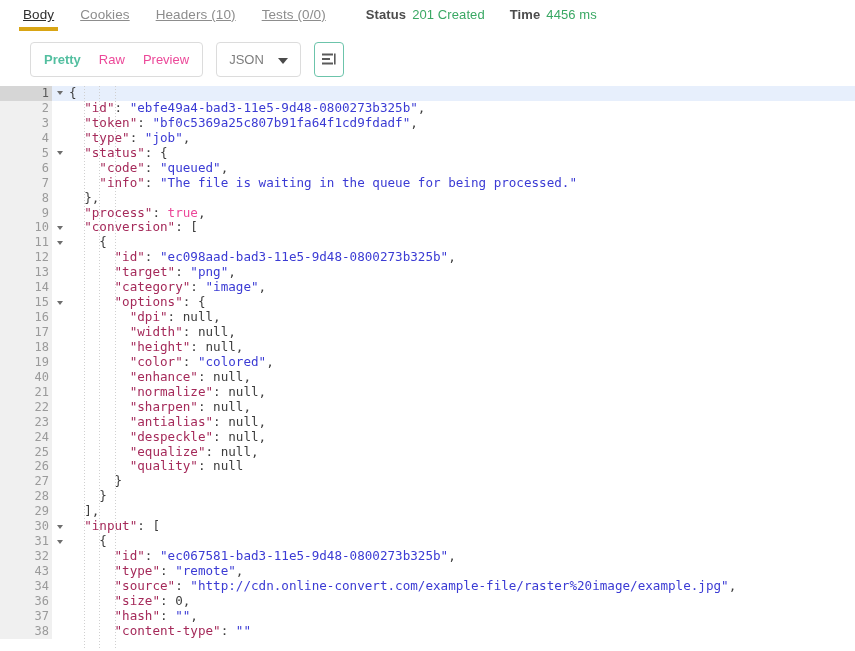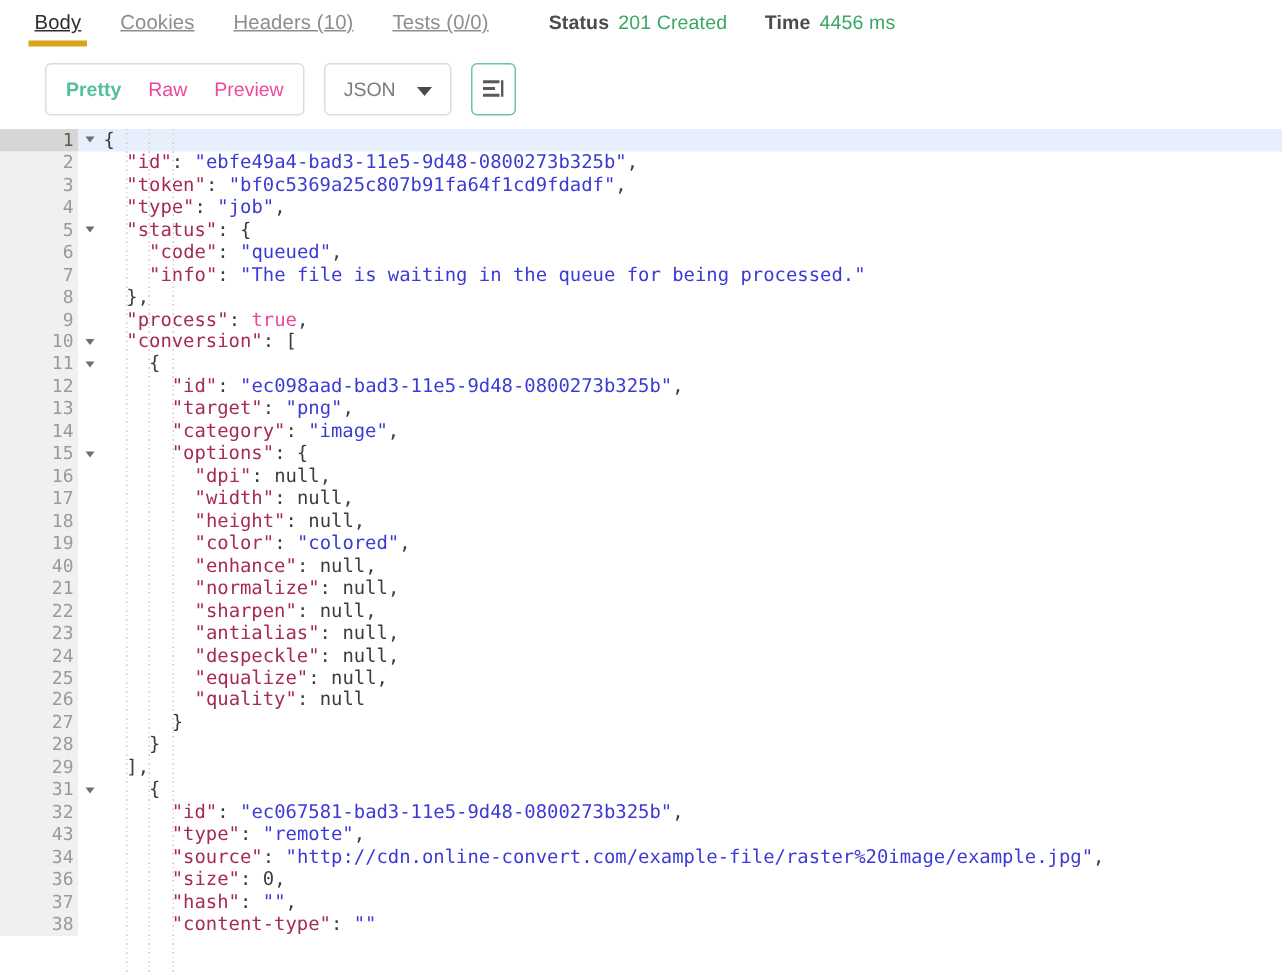--- a/index.html
+++ b/index.html
@@ -267,20 +267,21 @@
       <div class="row"><div class="gutter">40</div><div class="code"><span>        </span><span class="k">"enhance"</span><span class="p">: </span><span class="n">null</span><span class="p">,</span></div></div>
       <div class="row"><div class="gutter">21</div><div class="code"><span>        </span><span class="k">"normalize"</span><span class="p">: </span><span class="n">null</span><span class="p">,</span></div></div>
       <div class="row"><div class="gutter">22</div><div class="code"><span>        </span><span class="k">"sharpen"</span><span class="p">: </span><span class="n">null</span><span class="p">,</span></div></div>
       <div class="row"><div class="gutter">23</div><div class="code"><span>        </span><span class="k">"antialias"</span><span class="p">: </span><span class="n">null</span><span class="p">,</span></div></div>
       <div class="row"><div class="gutter">24</div><div class="code"><span>        </span><span class="k">"despeckle"</span><span class="p">: </span><span class="n">null</span><span class="p">,</span></div></div>
       <div class="row"><div class="gutter">25</div><div class="code"><span>        </span><span class="k">"equalize"</span><span class="p">: </span><span class="n">null</span><span class="p">,</span></div></div>
       <div class="row"><div class="gutter">26</div><div class="code"><span>        </span><span class="k">"quality"</span><span class="p">: </span><span class="n">null</span></div></div>
       <div class="row"><div class="gutter">27</div><div class="code"><span>      </span><span class="p">}</span></div></div>
       <div class="row"><div class="gutter">28</div><div class="code"><span>    </span><span class="p">}</span></div></div>
       <div class="row"><div class="gutter">29</div><div class="code"><span>  </span><span class="p">],</span></div></div>
+      <div class="row"><div class="gutter">30<span class="fold"></span></div><div class="code"><span>  </span><span class="k">"input"</span><span class="p">: [</span></div></div>
       <div class="row"><div class="gutter">31<span class="fold"></span></div><div class="code"><span>    </span><span class="p">{</span></div></div>
       <div class="row"><div class="gutter">32</div><div class="code"><span>      </span><span class="k">"id"</span><span class="p">: </span><span class="s">"ec067581-bad3-11e5-9d48-0800273b325b"</span><span class="p">,</span></div></div>
       <div class="row"><div class="gutter">43</div><div class="code"><span>      </span><span class="k">"type"</span><span class="p">: </span><span class="s">"remote"</span><span class="p">,</span></div></div>
       <div class="row"><div class="gutter">34</div><div class="code"><span>      </span><span class="k">"source"</span><span class="p">: </span><span class="s">"http://cdn.online-convert.com/example-file/raster%20image/example.jpg"</span><span class="p">,</span></div></div>
       <div class="row"><div class="gutter">36</div><div class="code"><span>      </span><span class="k">"size"</span><span class="p">: </span><span class="n">0</span><span class="p">,</span></div></div>
       <div class="row"><div class="gutter">37</div><div class="code"><span>      </span><span class="k">"hash"</span><span class="p">: </span><span class="s">""</span><span class="p">,</span></div></div>
       <div class="row"><div class="gutter">38</div><div class="code"><span>      </span><span class="k">"content-type"</span><span class="p">: </span><span class="s">""</span></div></div>
     </div>
 <div class="guides">
       <div class="guide" style="left: 84.18px;"></div>

